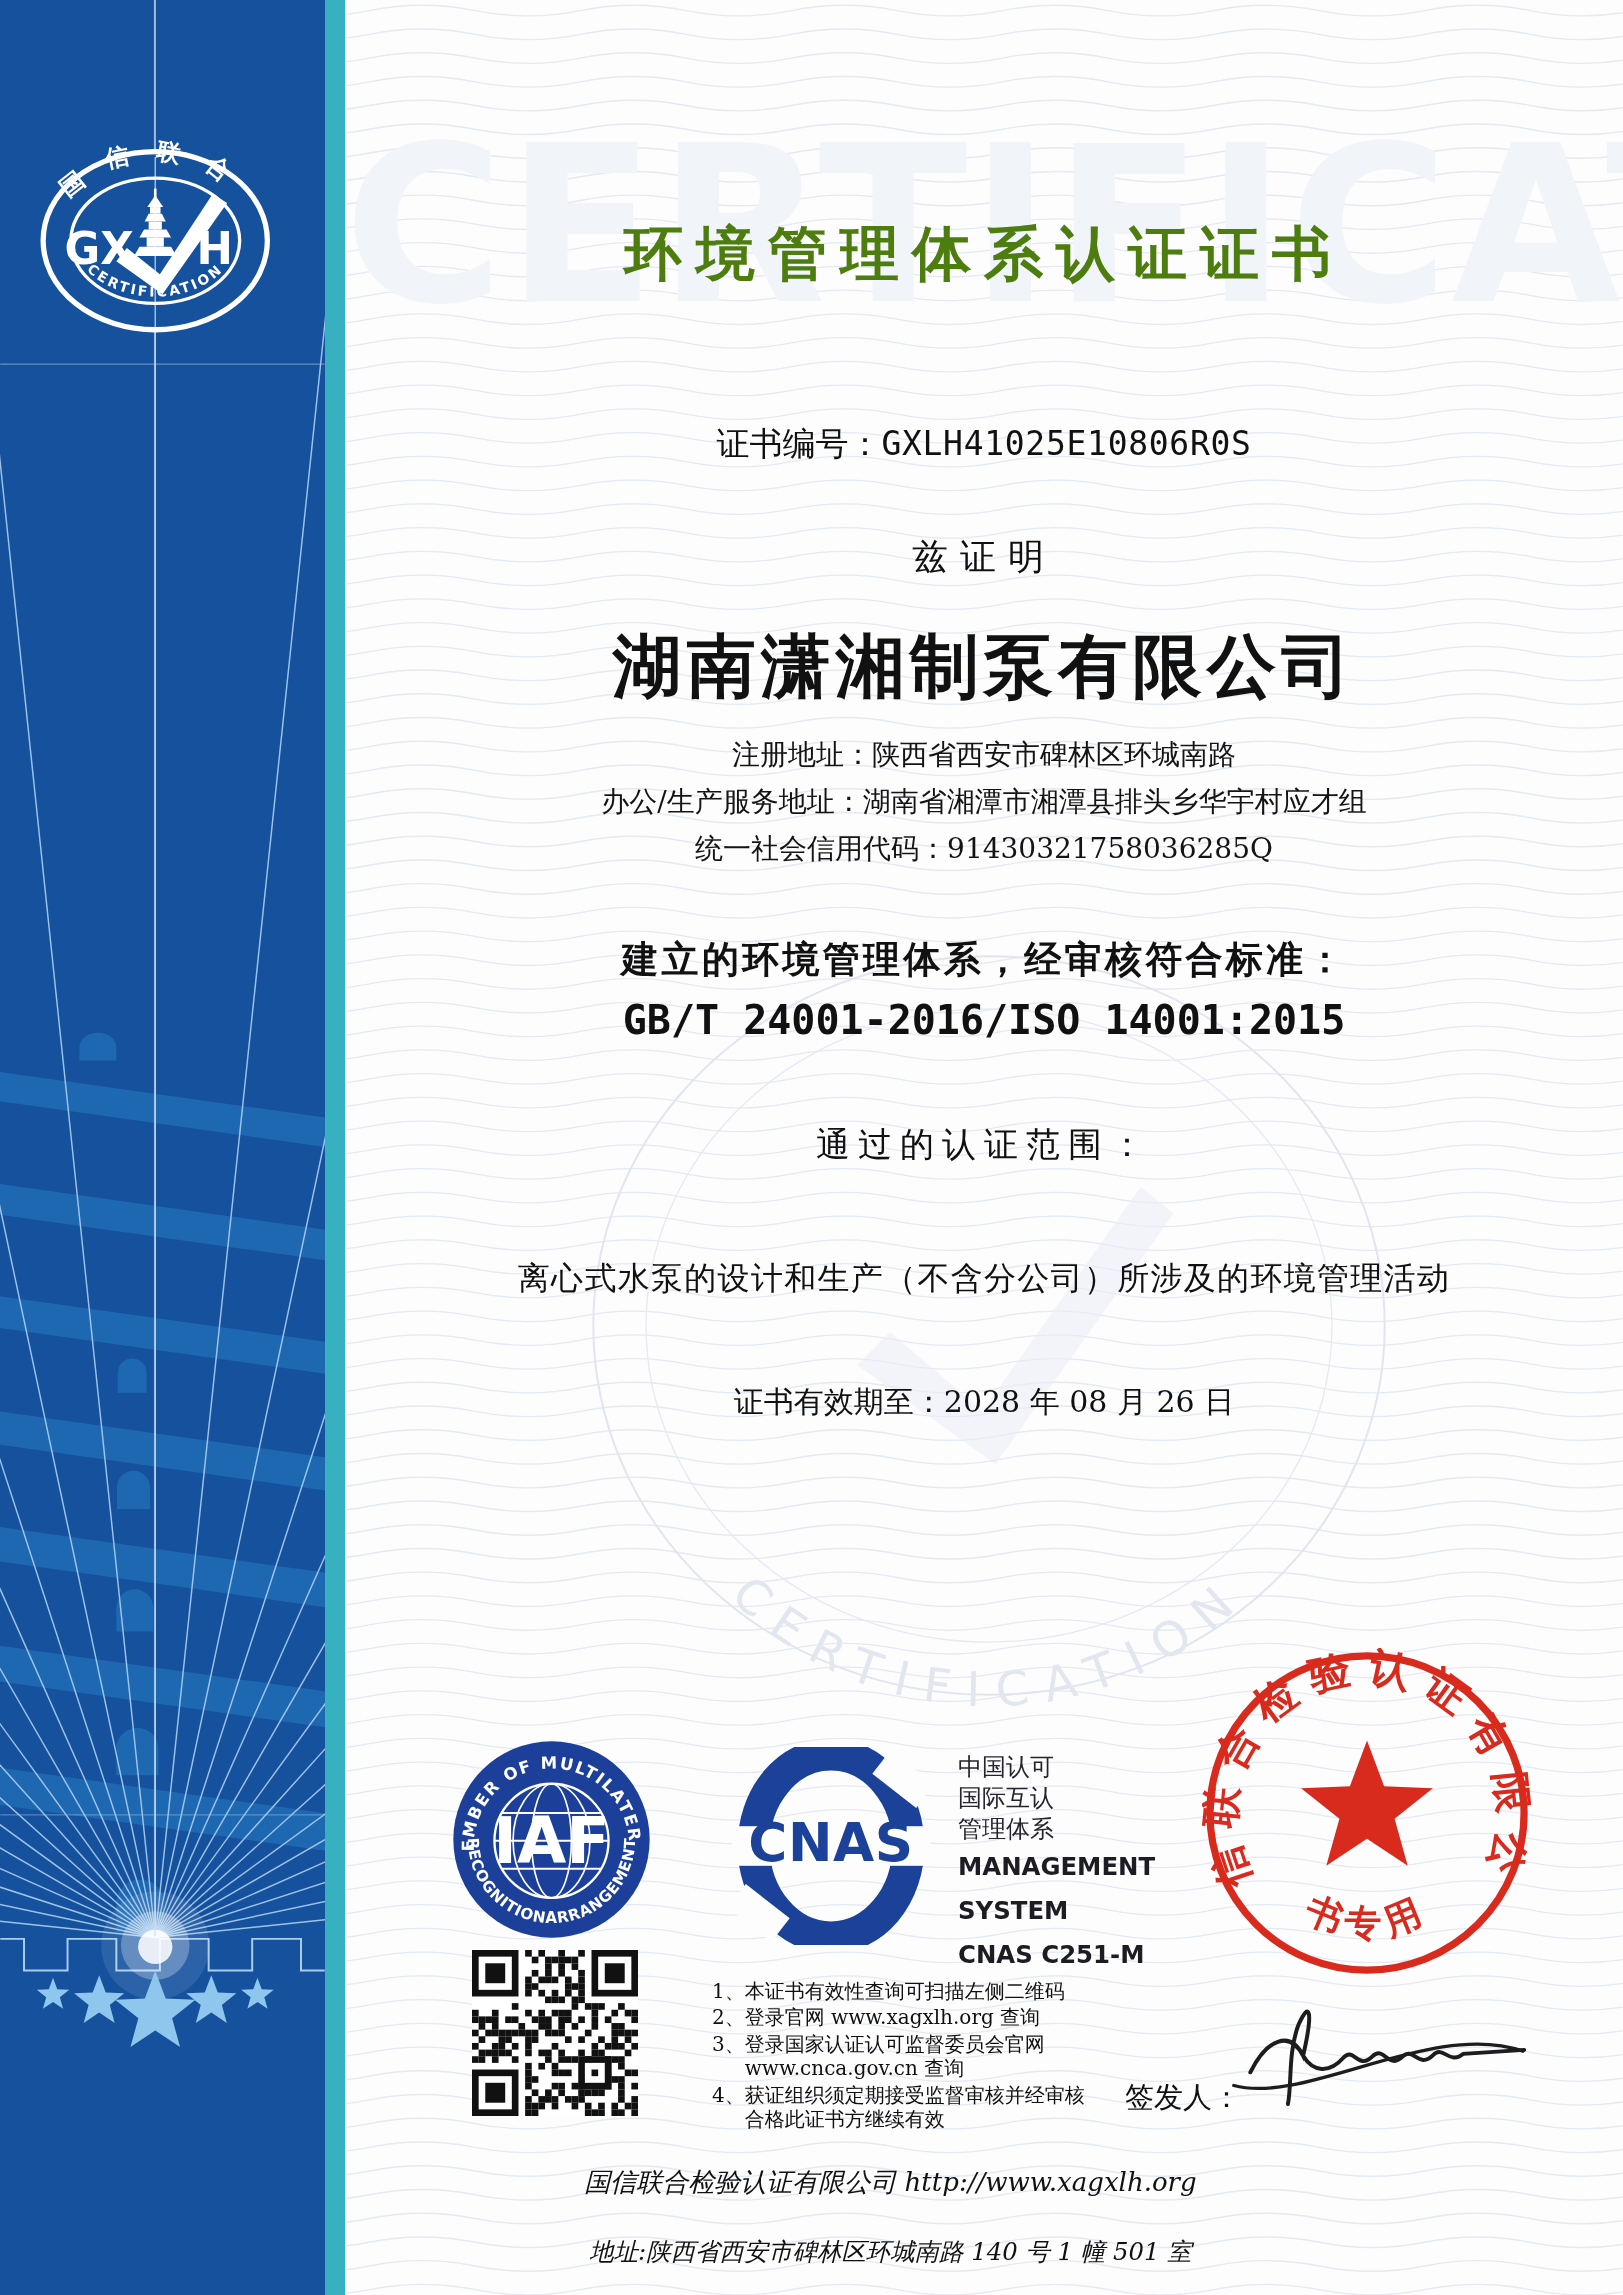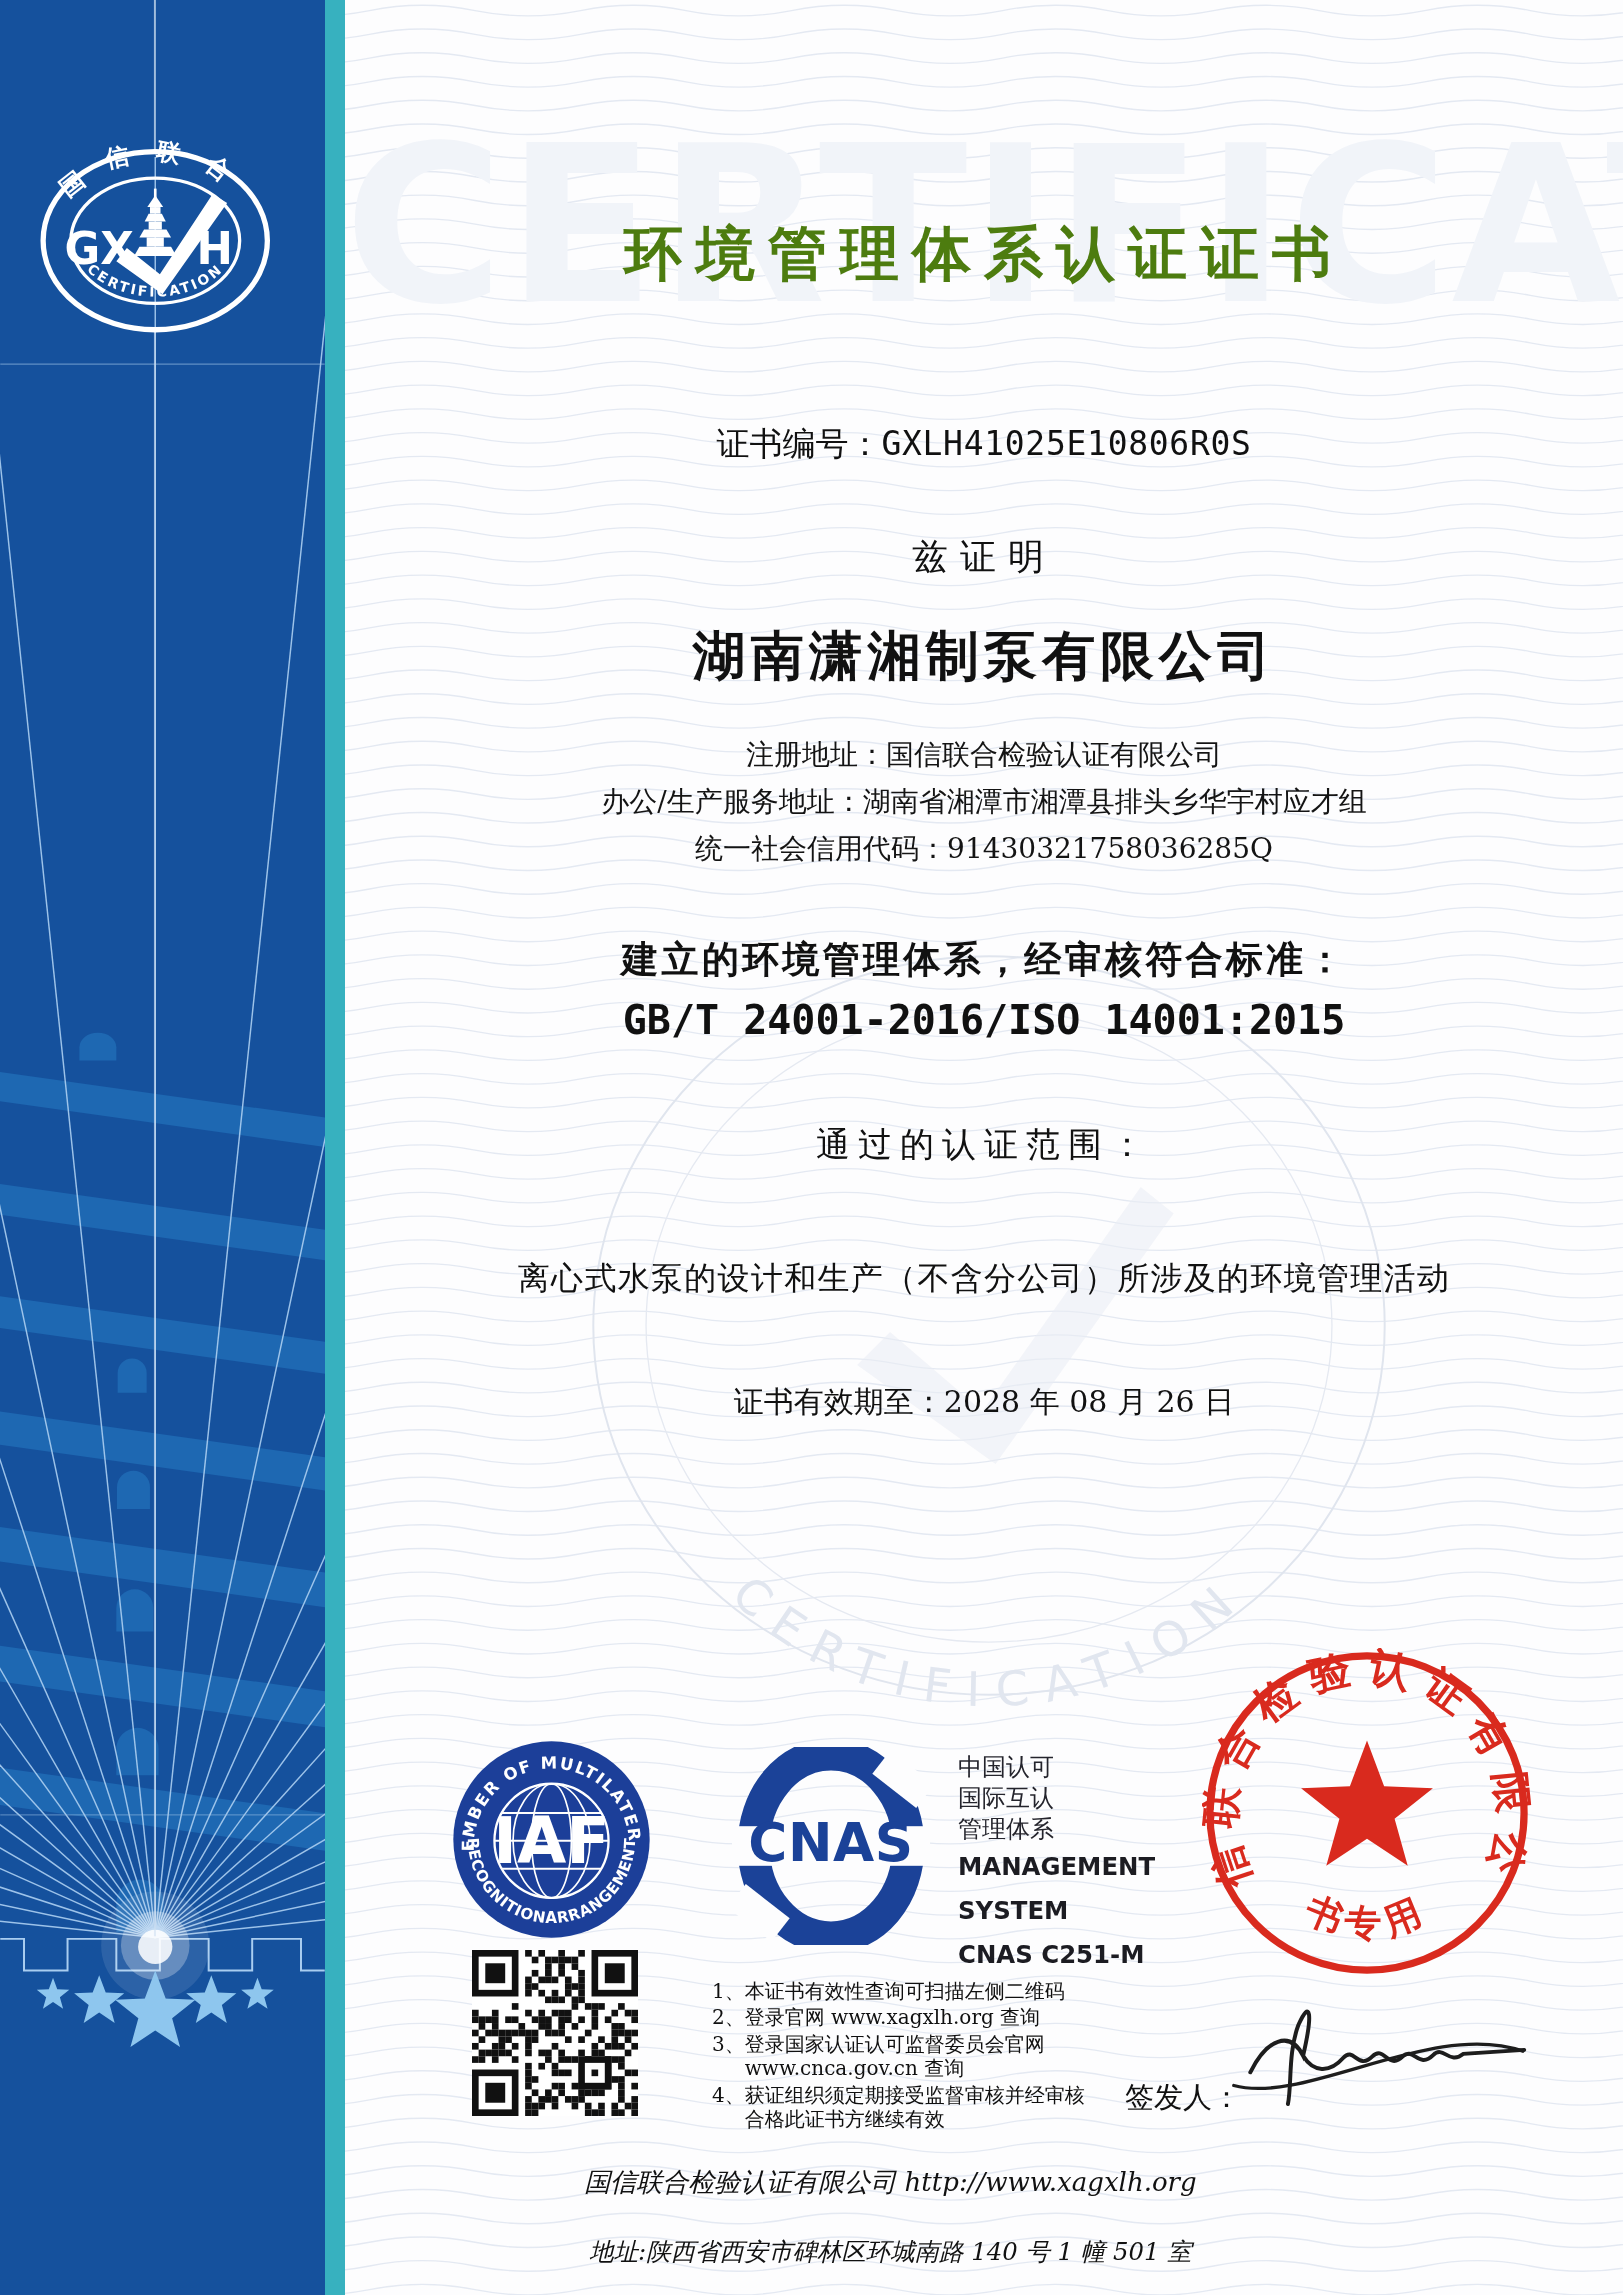--- a/index.html
+++ b/index.html
@@ -12,21 +12,21 @@
   .teal-stripe{position:absolute;left:325px;top:0;width:20px;height:2295px;background:#37b1bf;}
   
   .content{position:absolute;left:344px;top:0;width:1280px;height:2295px;}
   .center{position:absolute;left:0;width:100%;text-align:center;}
   .cert-wm{top:99px;font-size:218px;font-weight:800;color:#f1f4f9;letter-spacing:2.6px;white-space:nowrap;}
   .wm-svg{position:absolute;left:547px;top:910px;}
   .title{top:215px;font-size:59px;font-weight:900;letter-spacing:13px;color:#4d7c0f;}
   .certno{top:422px;font-size:33px;font-family:"DejaVu Serif",serif;}
   .certno .val{font-family:"DejaVu Sans Mono","DejaVu Sans",monospace;letter-spacing:0.7px;}
   .attest{top:533px;font-size:36px;letter-spacing:12px;font-family:"DejaVu Serif",serif;}
-  .company{top:621px;font-size:53px;font-weight:800;letter-spacing:5.3px;}
+  .company{top:621px;font-size:69px;font-weight:800;letter-spacing:5.3px;}
   .info{top:731px;font-size:28px;line-height:47px;font-family:"DejaVu Serif",serif;color:#141414;}
   .std-head{top:935px;font-size:37px;font-weight:800;letter-spacing:3.3px;}
   .std-val{top:997px;font-size:40px;font-weight:600;font-family:"DejaVu Sans Mono","DejaVu Sans",monospace;}
   .scope-head{top:1122px;font-size:34px;letter-spacing:8px;font-family:"DejaVu Serif",serif;}
   .scope-val{top:1257px;font-size:32px;letter-spacing:1.3px;font-family:"DejaVu Serif",serif;white-space:nowrap;}
   .dates{top:1377px;font-size:30px;line-height:50px;font-family:"DejaVu Serif",serif;}
   
   .iaf-badge{position:absolute;left:452px;top:1740px;}
   .cnas-logo{position:absolute;left:732px;top:1747px;}
   .cnas-text{position:absolute;left:958px;top:1752px;width:310px;text-align:left;color:#24242c;}
@@ -172,21 +172,21 @@
 
     <div class="center certno">
       <span>证书编号：</span><span class="val">GXLH41025E10806R0S</span>
     </div>
 
     <div class="center attest">兹证明</div>
 
     <div class="center company">湖南潇湘制泵有限公司</div>
 
     <div class="center info">
-      <div>注册地址：国信联合检验认证有限公司</div>
+      <div>注册地址：陕西省西安市碑林区环城南路</div>
       <div>办公/生产服务地址：湖南省湘潭市湘潭县排头乡华宇村应才组</div>
       <div>统一社会信用代码：91430321758036285Q</div>
     </div>
 
     <div class="center std-head">建立的环境管理体系，经审核符合标准：</div>
     <div class="center std-val">GB/T 24001-2016/ISO 14001:2015</div>
 
     <div class="center scope-head">通过的认证范围：</div>
     <div class="center scope-val">离心式水泵的设计和生产（不含分公司）所涉及的环境管理活动</div>
 

